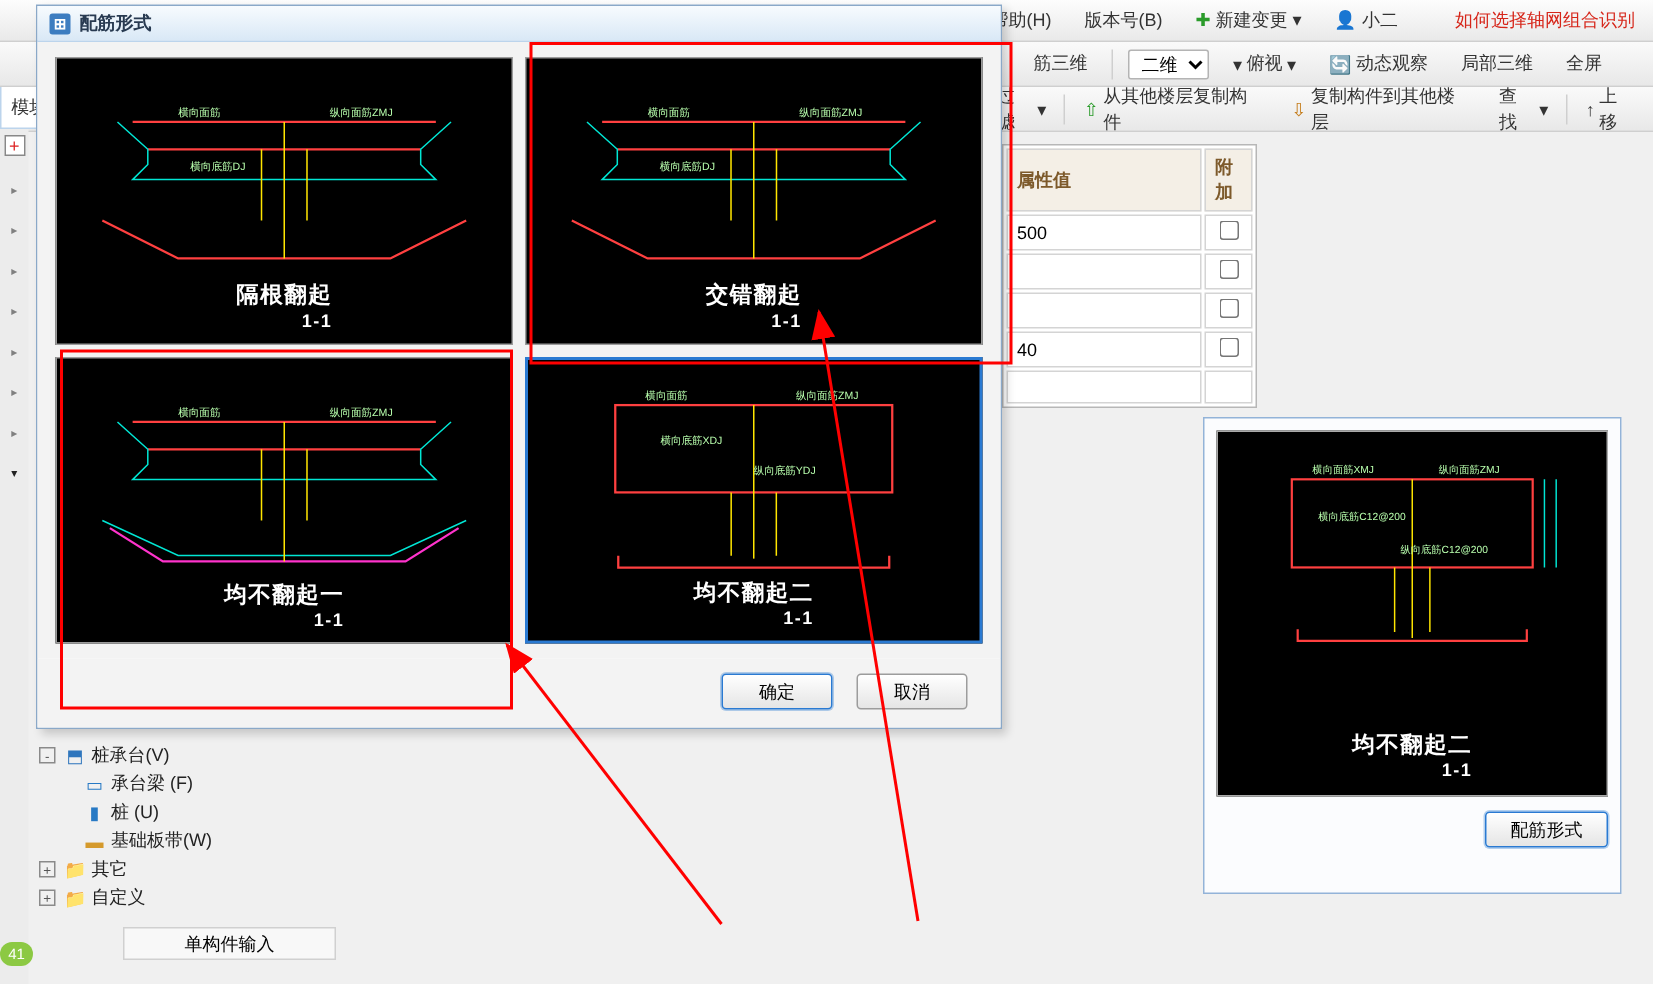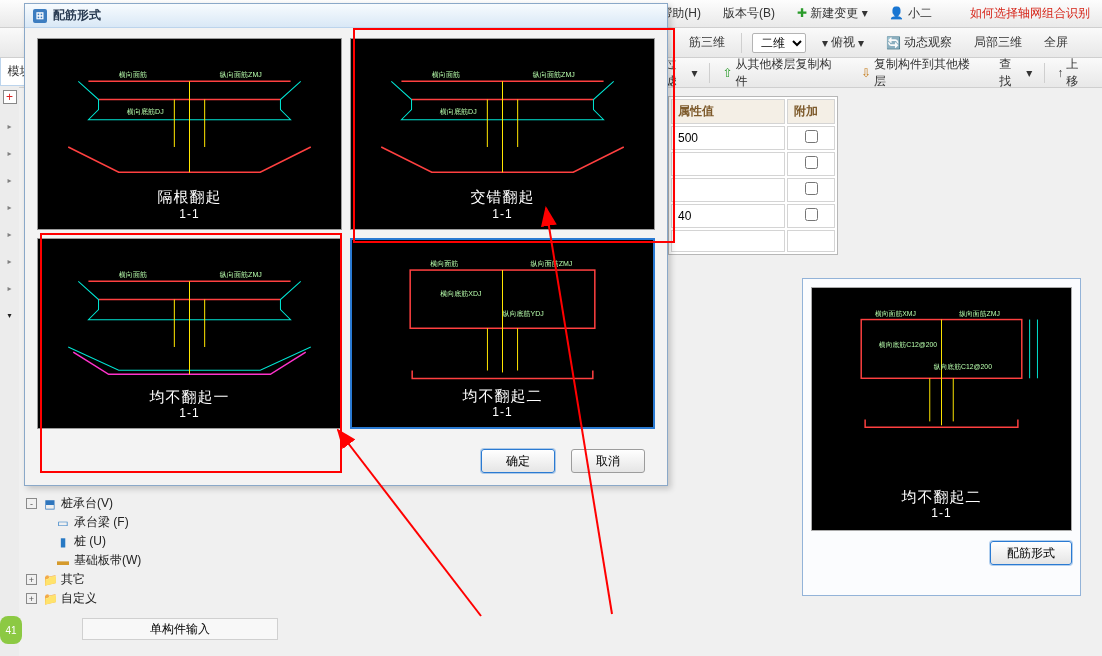--- a/index.html
+++ b/index.html
@@ -113,24 +113,25 @@
   }
   .option-card{
     background:#000;
     border:1px solid #9b9b9b;
     position:relative;
     display:flex; align-items:flex-end; justify-content:center;
     color:#fff;
   }
   .option-card.selected{ border:2px solid #2a7ad2; }
   .card-caption{
-    text-align:center;
+    text-align:right;
     padding-bottom:6px;
     font-size:15px; color:#fff; line-height:1.3;
     letter-spacing:1px;
+    font-weight:bold;
   }
   .card-caption .sub{ font-size:12px; display:block; }
   
   .cad-drawing{
     position:absolute; left:10px; right:10px; top:12px; bottom:48px;
   }
   .cad-line-red{stroke:#ff4040; fill:none; stroke-width:1.5;}
   .cad-line-yellow{stroke:#ffe600; fill:none; stroke-width:1;}
   .cad-line-cyan{stroke:#00e6d4; fill:none; stroke-width:1;}
   .cad-text{fill:#b8ffad; font-size:7px;}
@@ -169,21 +170,21 @@
     font-size:12px; color:#222;
     padding:8px 6px;
   }
   .tree .item{ display:flex; align-items:center; gap:4px; padding:1px 0; cursor:pointer;}
   .tree .folder{ color:#caa54c;}
   .tree .icon-s{ width:14px; display:inline-block; text-align:center; color:#2f76bd;}
   .tree .exp{ width:11px;height:11px;border:1px solid #8a8a8a;display:inline-flex;align-items:center;justify-content:center;font-size:9px;margin-right:2px;color:#555;}
 
   .single-input{
     position:absolute; left:82px; top:618px;
-    width:196px; height:22px;
+    width:142px; height:22px;
     background:#f8f8f8; border:1px solid #d0d0d0;
     text-align:center; line-height:20px;
   }
 
   
   .param-panel{
     position:absolute; left:802px; top:278px;
     width:279px; height:318px;
     background:#fbfcfe;
     border:1px solid #93b3d8;
@@ -215,21 +216,21 @@
     pointer-events:none;
   }
   .overlay-svg{
     position:absolute; left:0; top:0; width:1102px; height:656px;
     pointer-events:none;
   }
 
   
   .page-badge{
     position:absolute; left:0; bottom:12px;
-    width:22px;height:28px;border-radius:8px;
+    width:22px;height:16px;border-radius:8px;
     background:#8cc943; color:#fff;
     display:flex;align-items:center;justify-content:center; font-size:10px;
   }
 
   .sel-combo{
     height:20px; border:1px solid #b4b4b4; border-radius:2px; padding:0 4px; font-size:12px; background:#fff;
   }
   .sep{ width:1px; height:20px; background:#cfcfcf;}
 </style>
 </head>
@@ -294,21 +295,21 @@
   <div class="chev">▸</div>
   <div class="chev">▸</div>
   <div class="chev">▸</div>
   <div class="chev" style="color:#222">▾</div>
 </div>
 
 <table class="prop-grid">
   <tbody>
       <tr>
     <th>属性值</th>
-    <th style="width:48px">附加</th>
+    <th style="width:32px">附加</th>
   </tr>
   <tr>
         <td>500</td>
         <td class="chk"><input type="checkbox" style=""></td>
       </tr>
   <tr>
         <td>&nbsp;</td>
         <td class="chk"><input type="checkbox" style=""></td>
       </tr>
   <tr>

